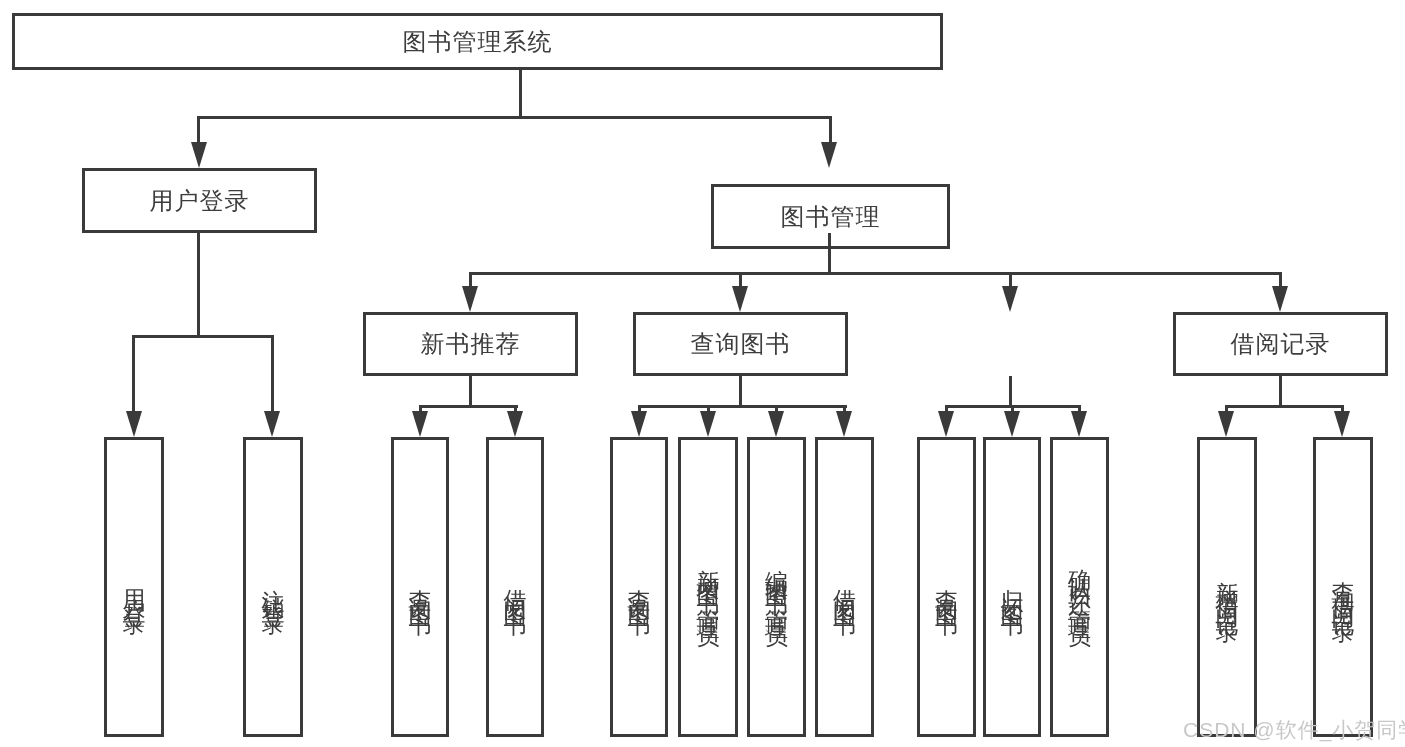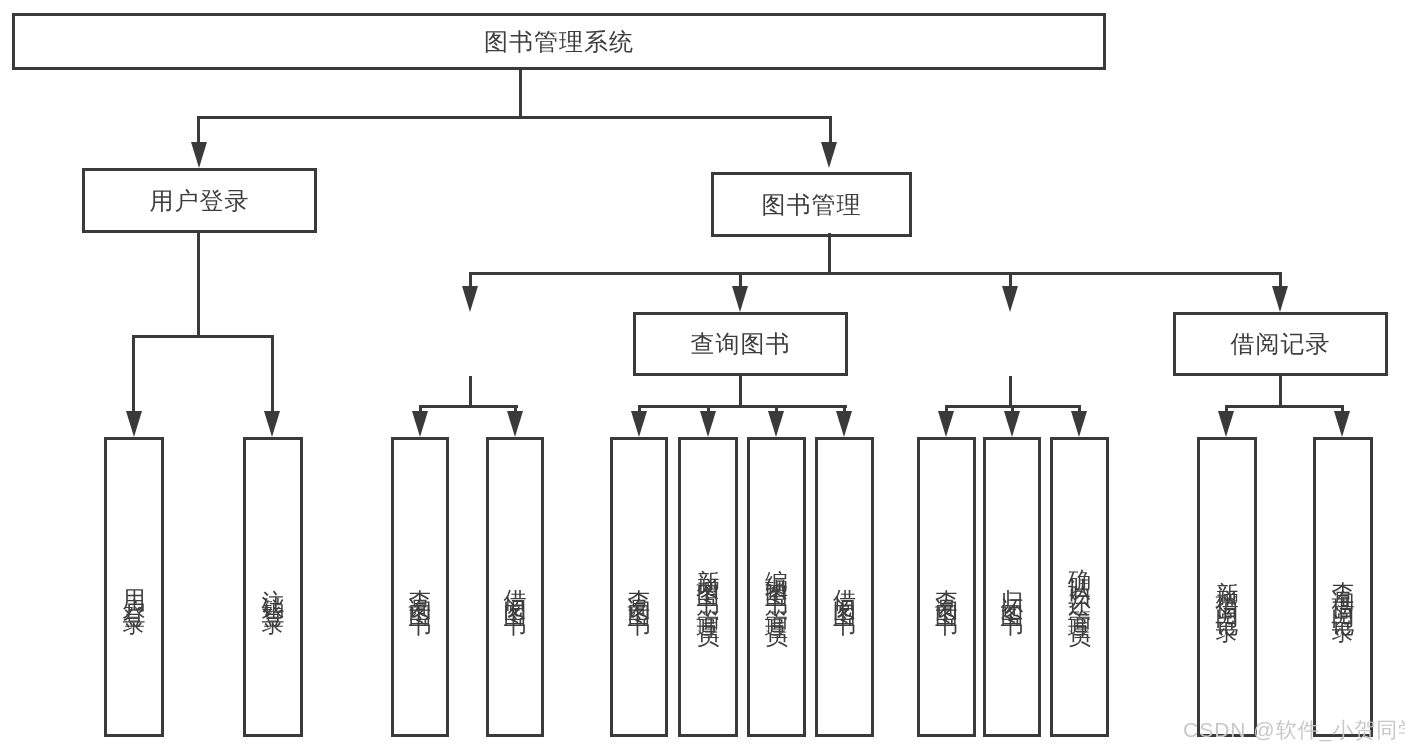--- a/index.html
+++ b/index.html
@@ -59,31 +59,34 @@
     letter-spacing: 1px;
     z-index: 5;
     white-space: nowrap;
   }
 </style>
 </head>
 <body>
 
 <div id="canvas">
 
-  <div class="box" style="left:12px; top:13px; width:1094px; height:57px;">
+  <div class="box" style="left:12px; top:13px; width:931px; height:57px;">
     <span>图书管理系统</span>
   </div>
 
   <div class="box" style="left:82px; top:168px; width:235px; height:65px;">
     <span>用户登录</span>
   </div>
-  <div class="box" style="left:711px; top:172px; width:201px; height:65px;">
+  <div class="box" style="left:711px; top:184px; width:239px; height:65px;">
     <span>图书管理</span>
   </div>
 
+  <div class="box" style="left:363px; top:312px; width:215px; height:64px;">
+    <span>新书推荐</span>
+  </div>
   <div class="box" style="left:633px; top:312px; width:215px; height:64px;">
     <span>查询图书</span>
   </div>
   <div class="box" style="left:1173px; top:312px; width:215px; height:64px;">
     <span>借阅记录</span>
   </div>
 
   <div class="vbox" style="left:104px; width:60px;">
     <span>用户登录</span>
   </div>

